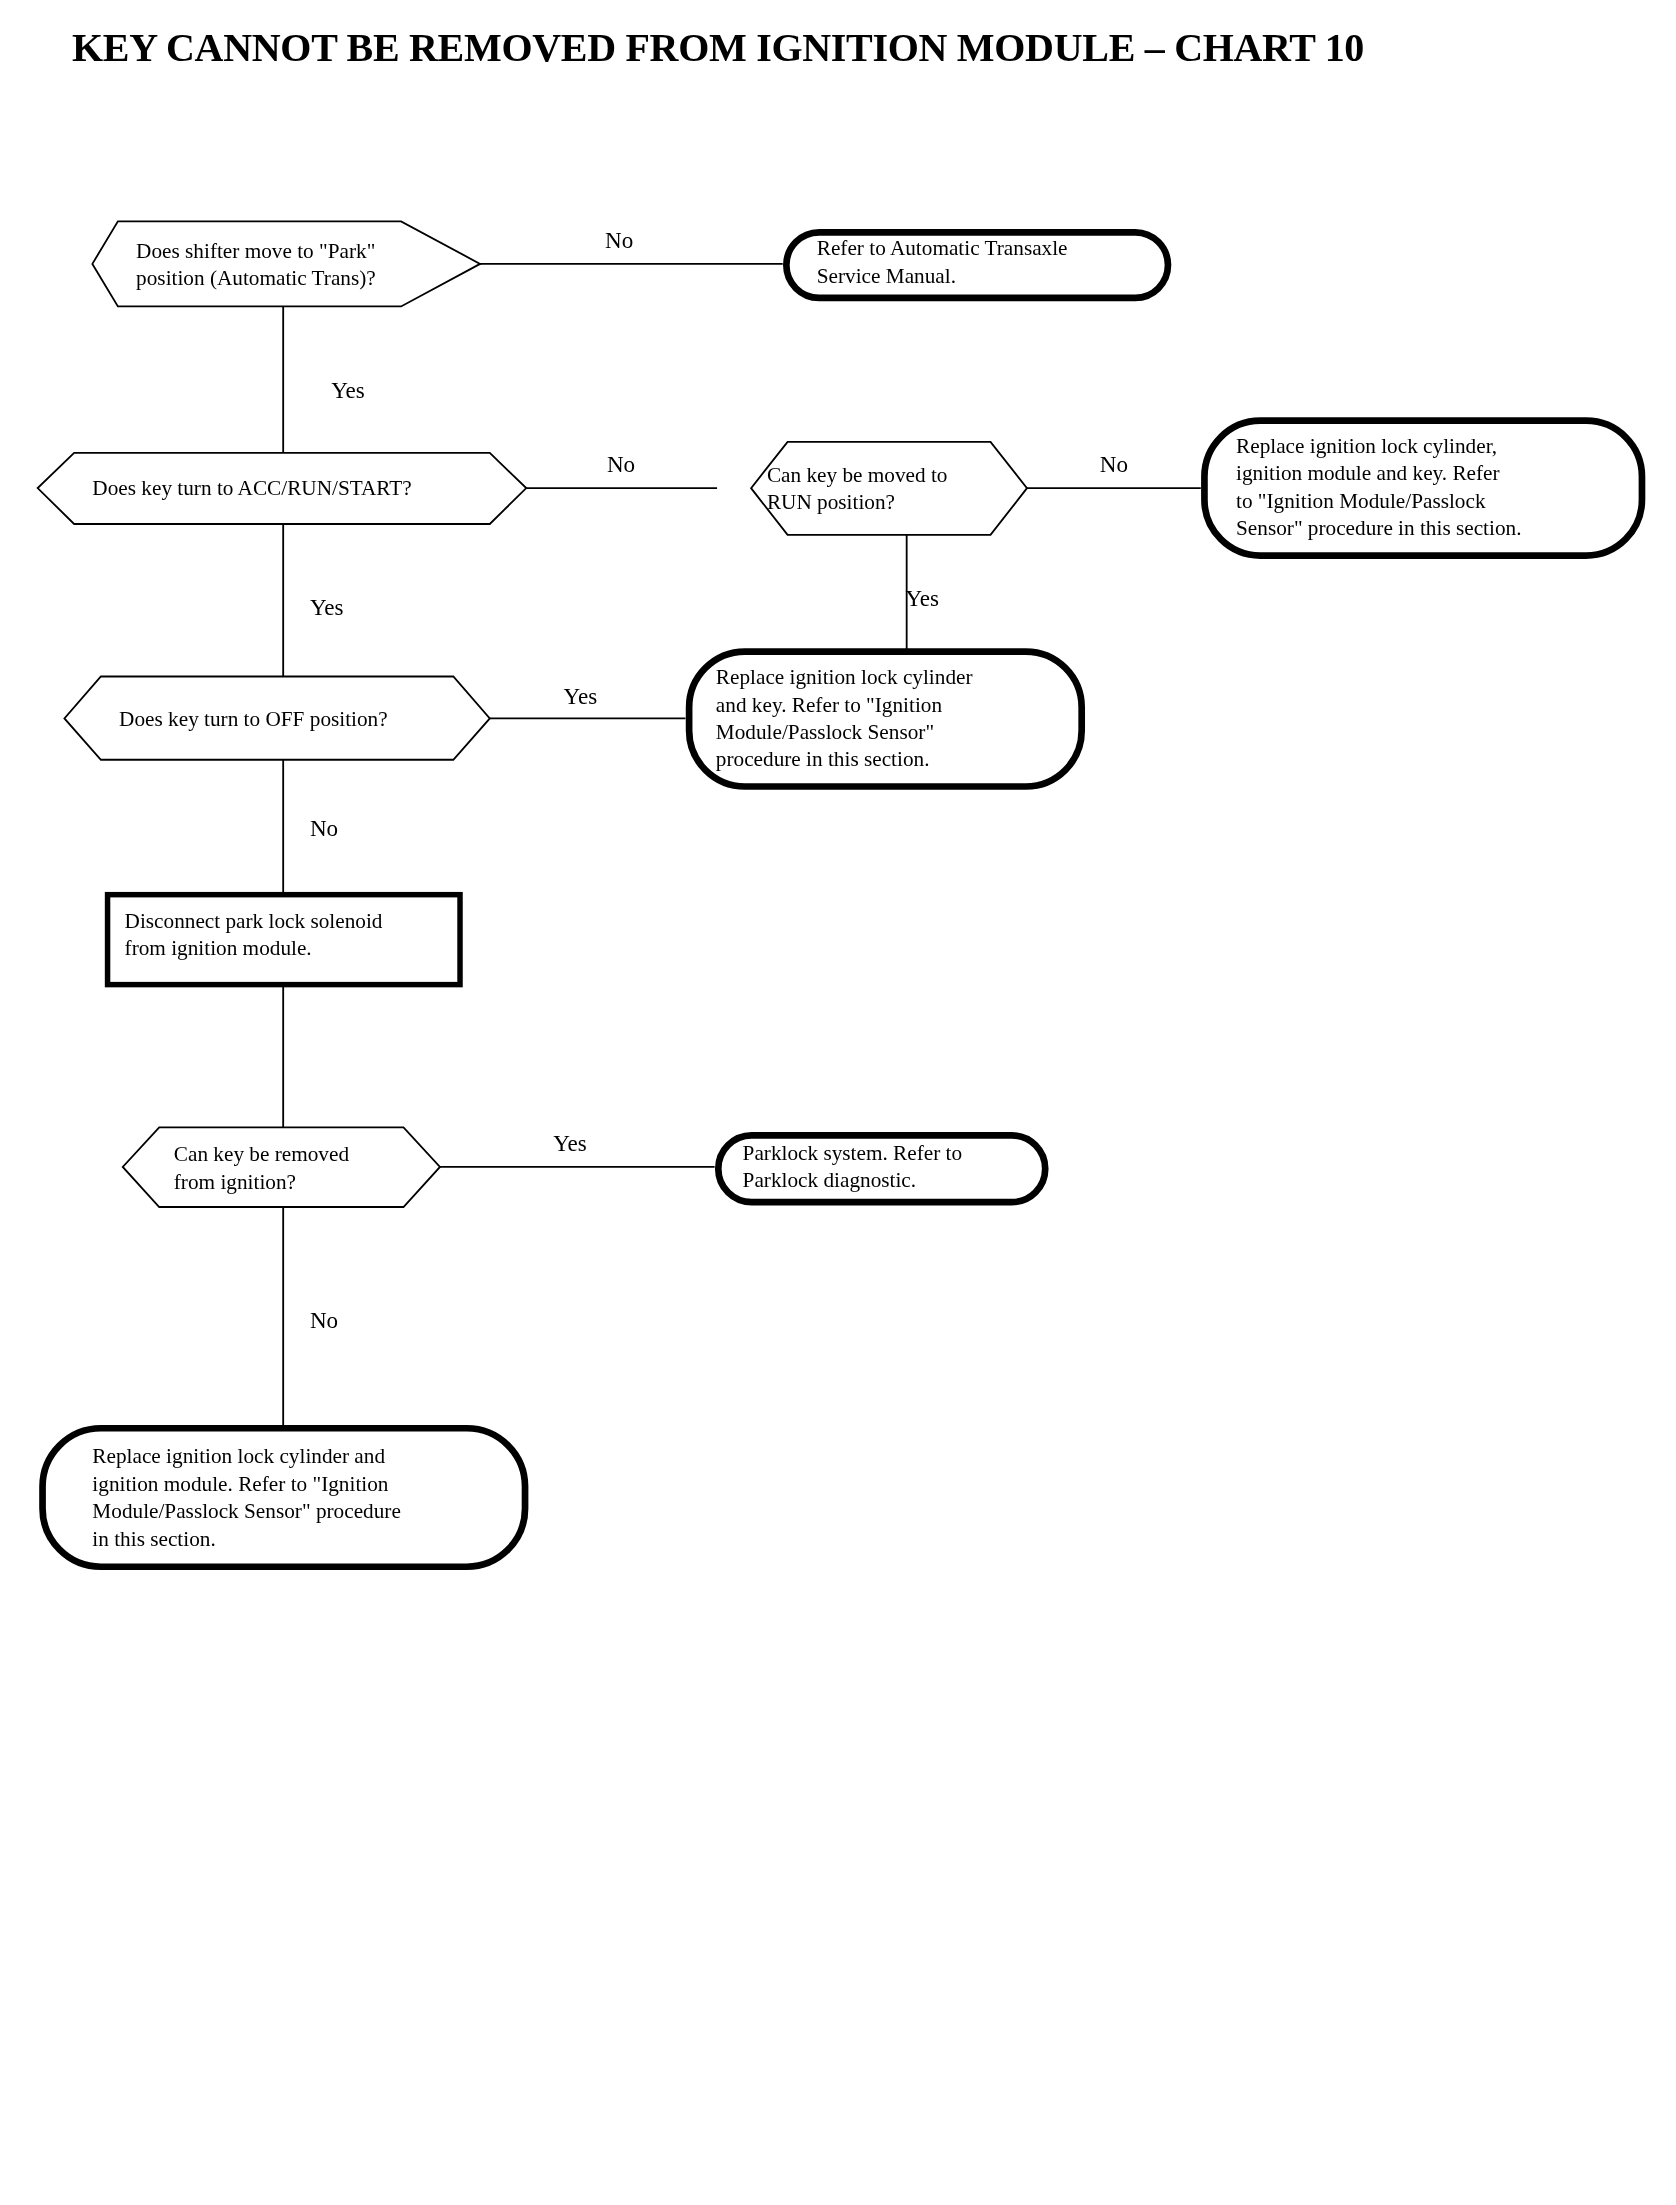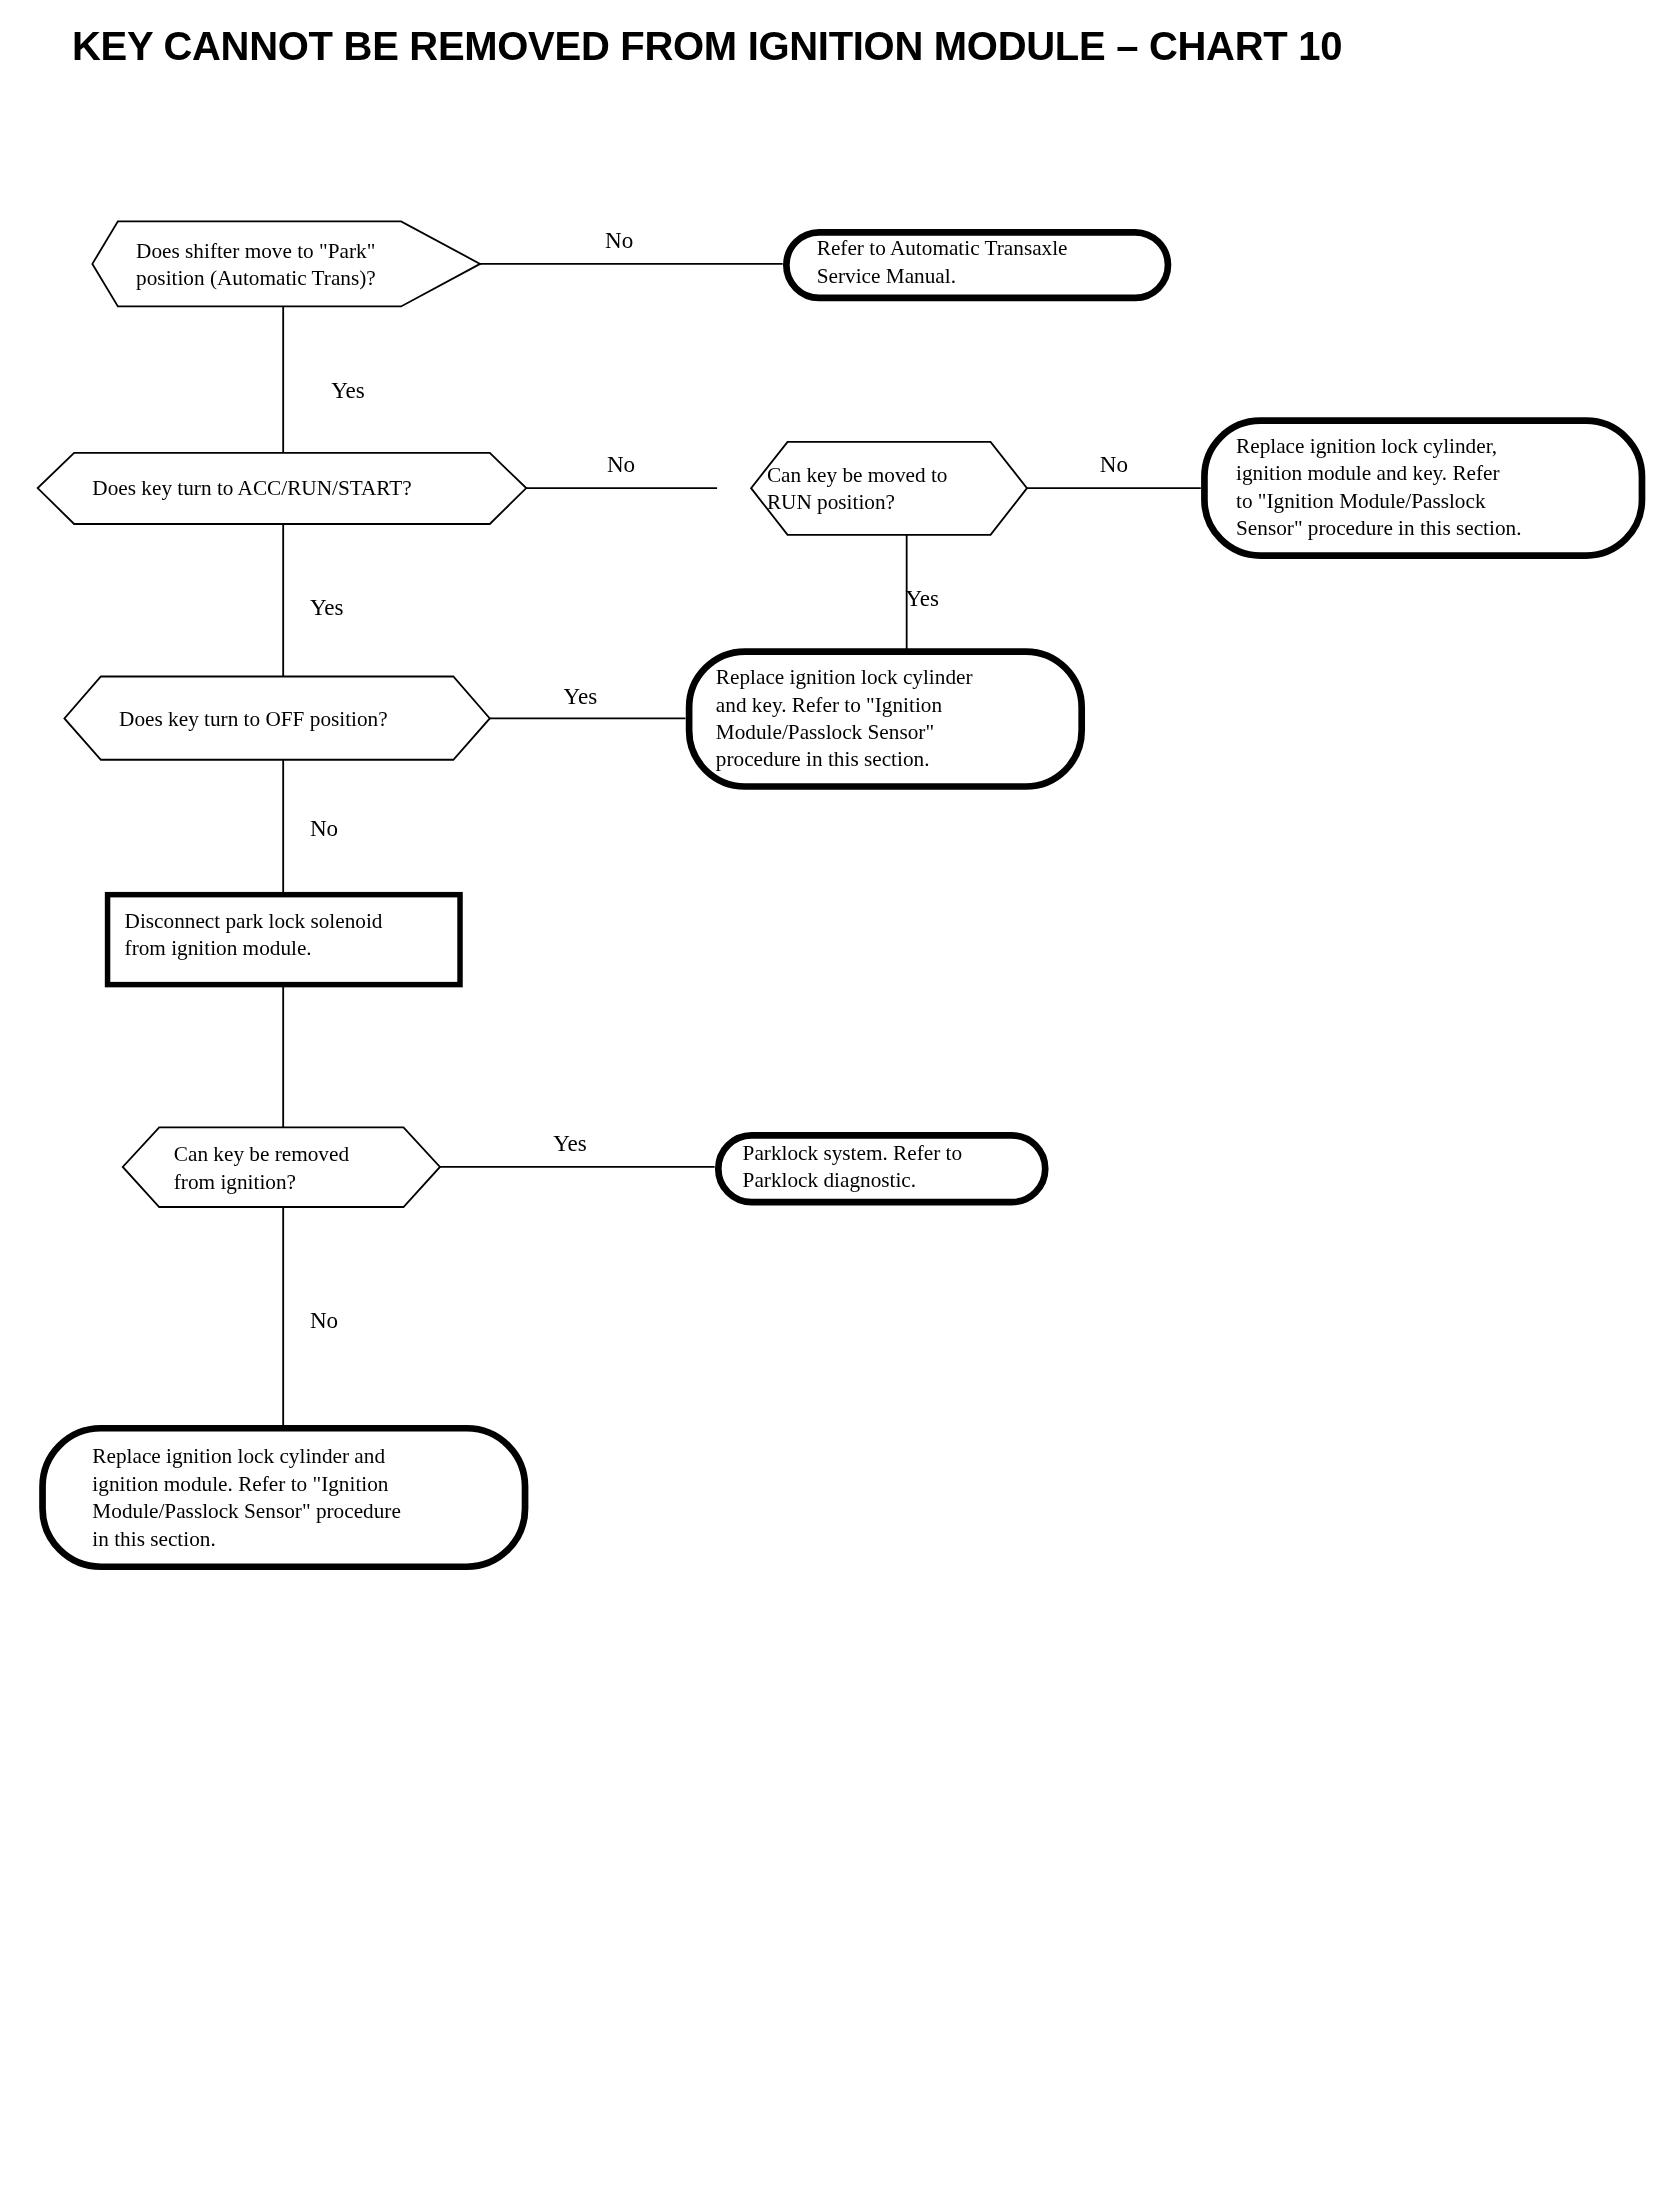--- a/index.html
+++ b/index.html
@@ -12,21 +12,21 @@
     height: 2205px;
     position: relative;
     font-family: "Liberation Serif", "DejaVu Serif", serif;
     color: #000000;
     overflow: hidden;
   }
   #page-title {
     position: absolute;
     left: 72px;
     top: 24px;
-    font-family: Liberation Sans, sans-serif;
+    font-family: Liberation Serif, serif;
     font-size: 40px;
     font-weight: 700;
     letter-spacing: -0.3px;
     white-space: nowrap;
     color: #000000;
   }
   #flow-svg {
     position: absolute;
     left: 0;
     top: 0;

